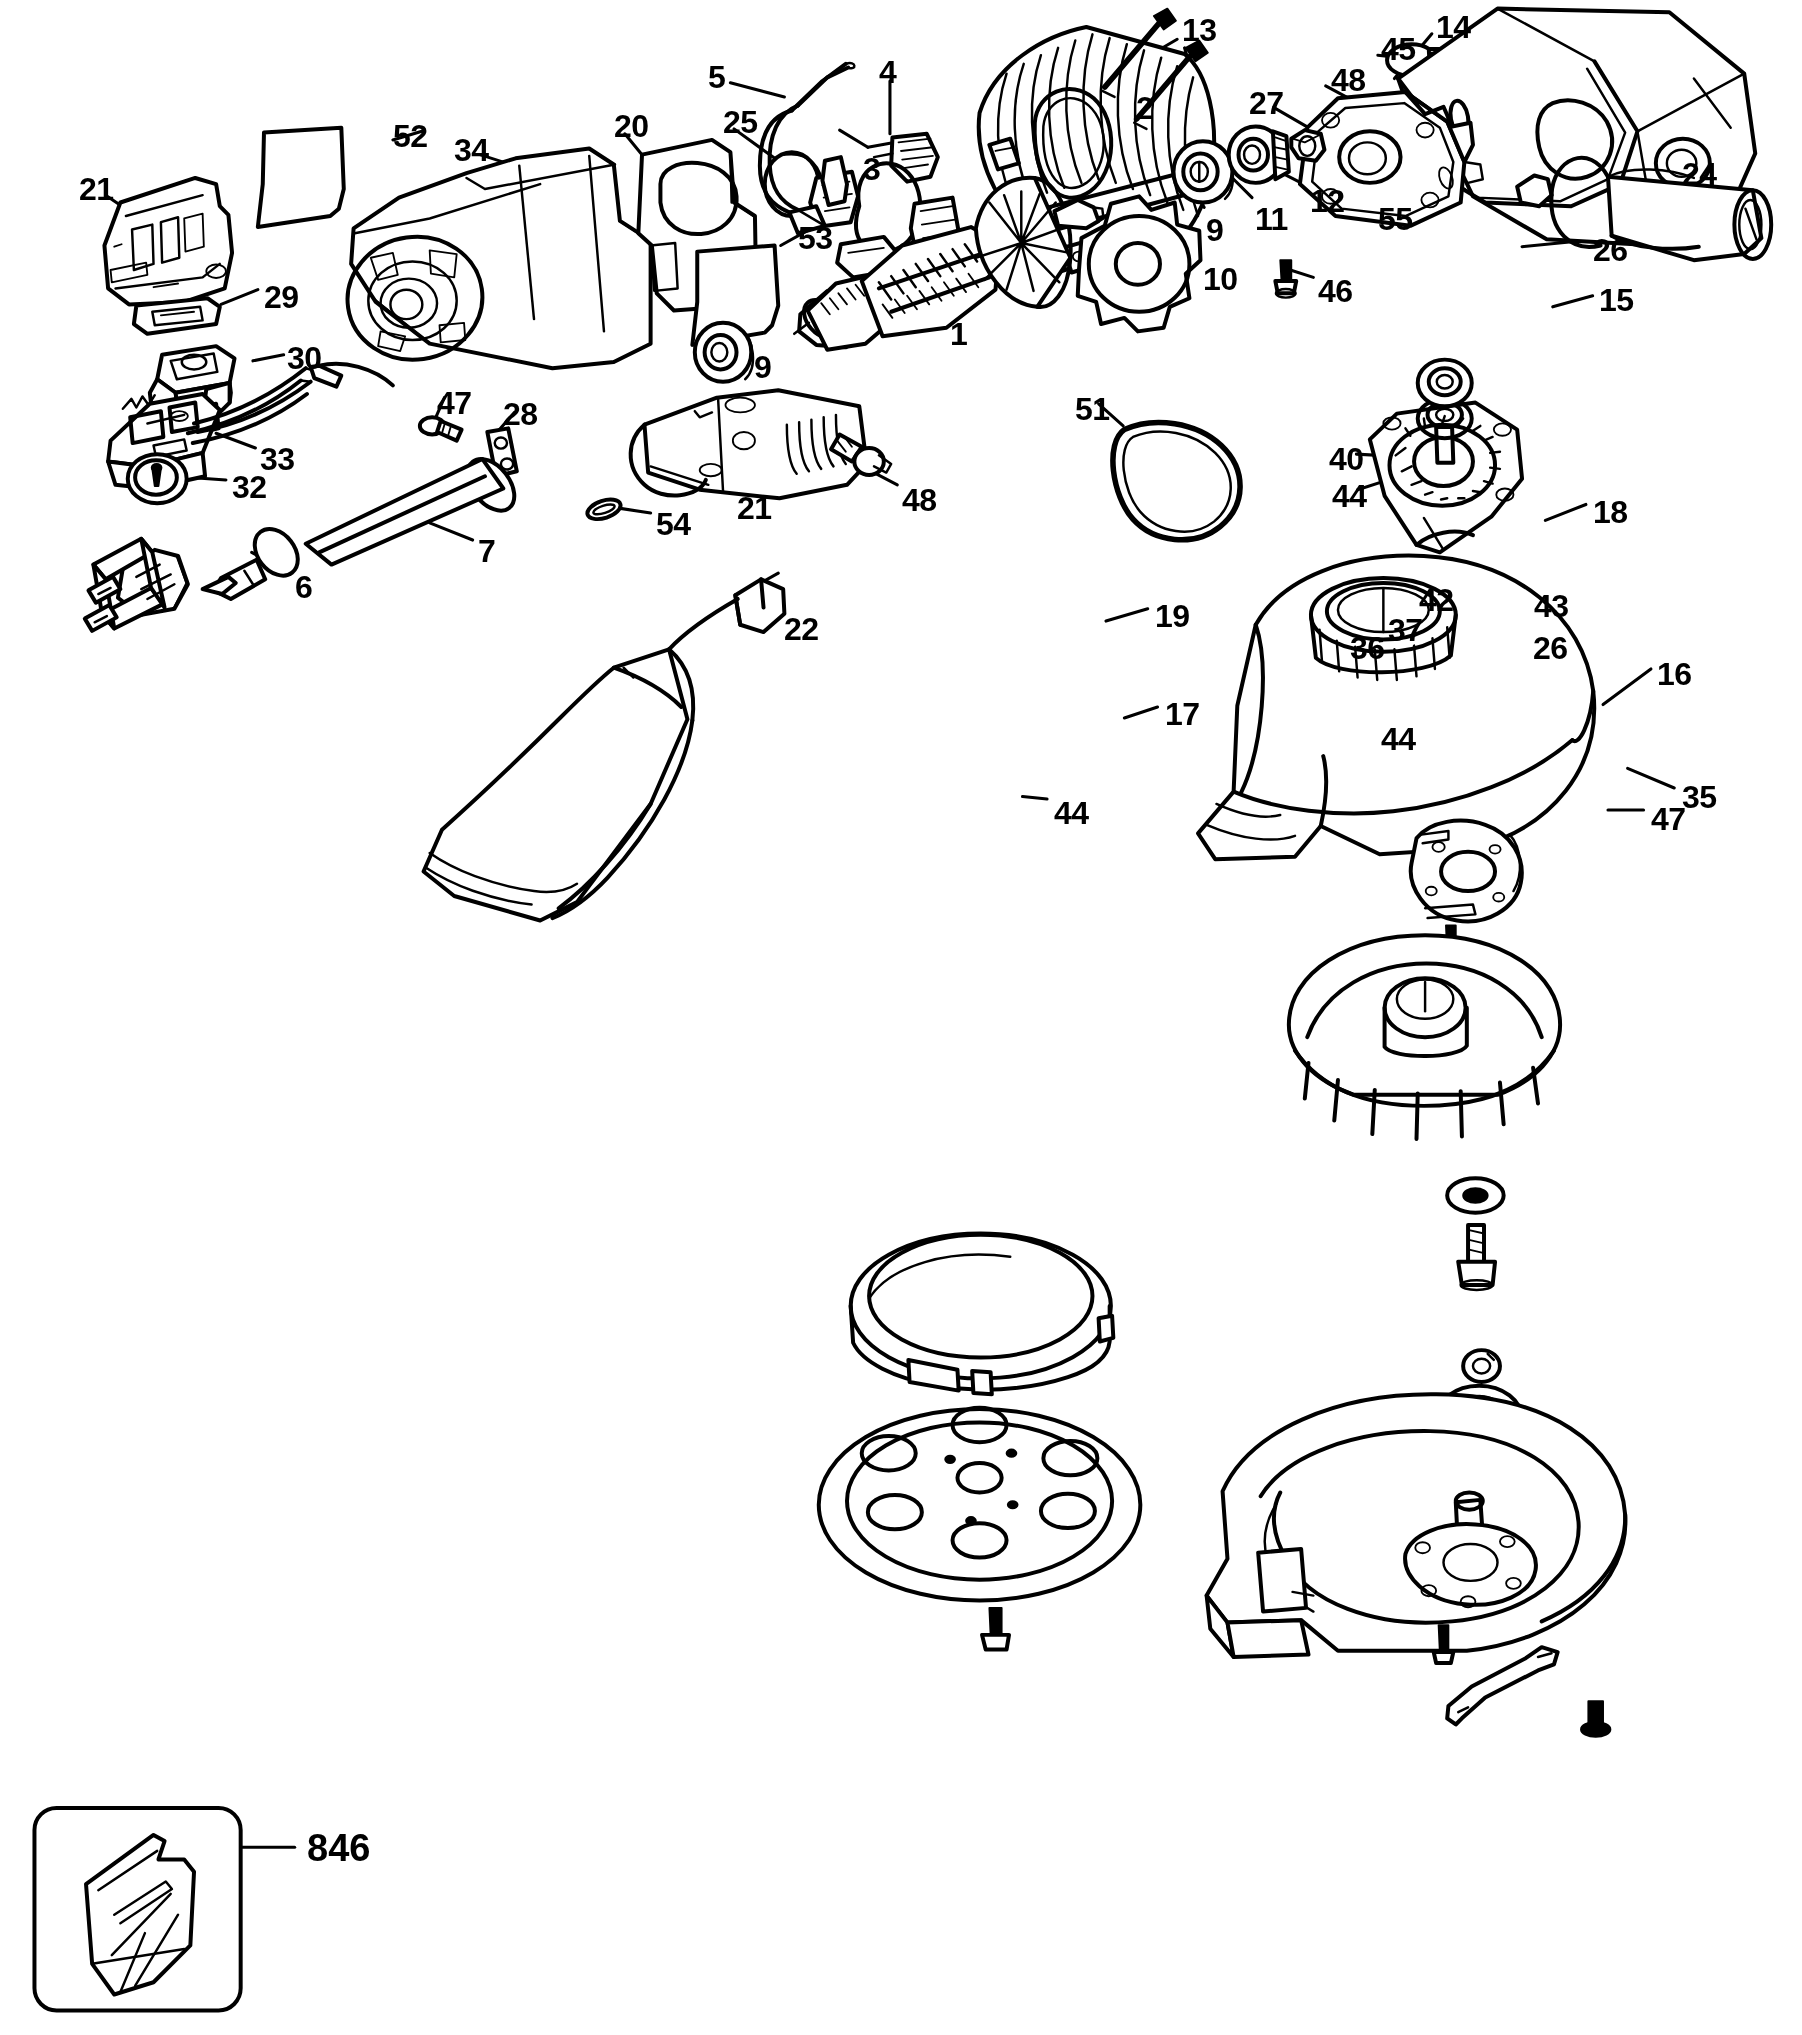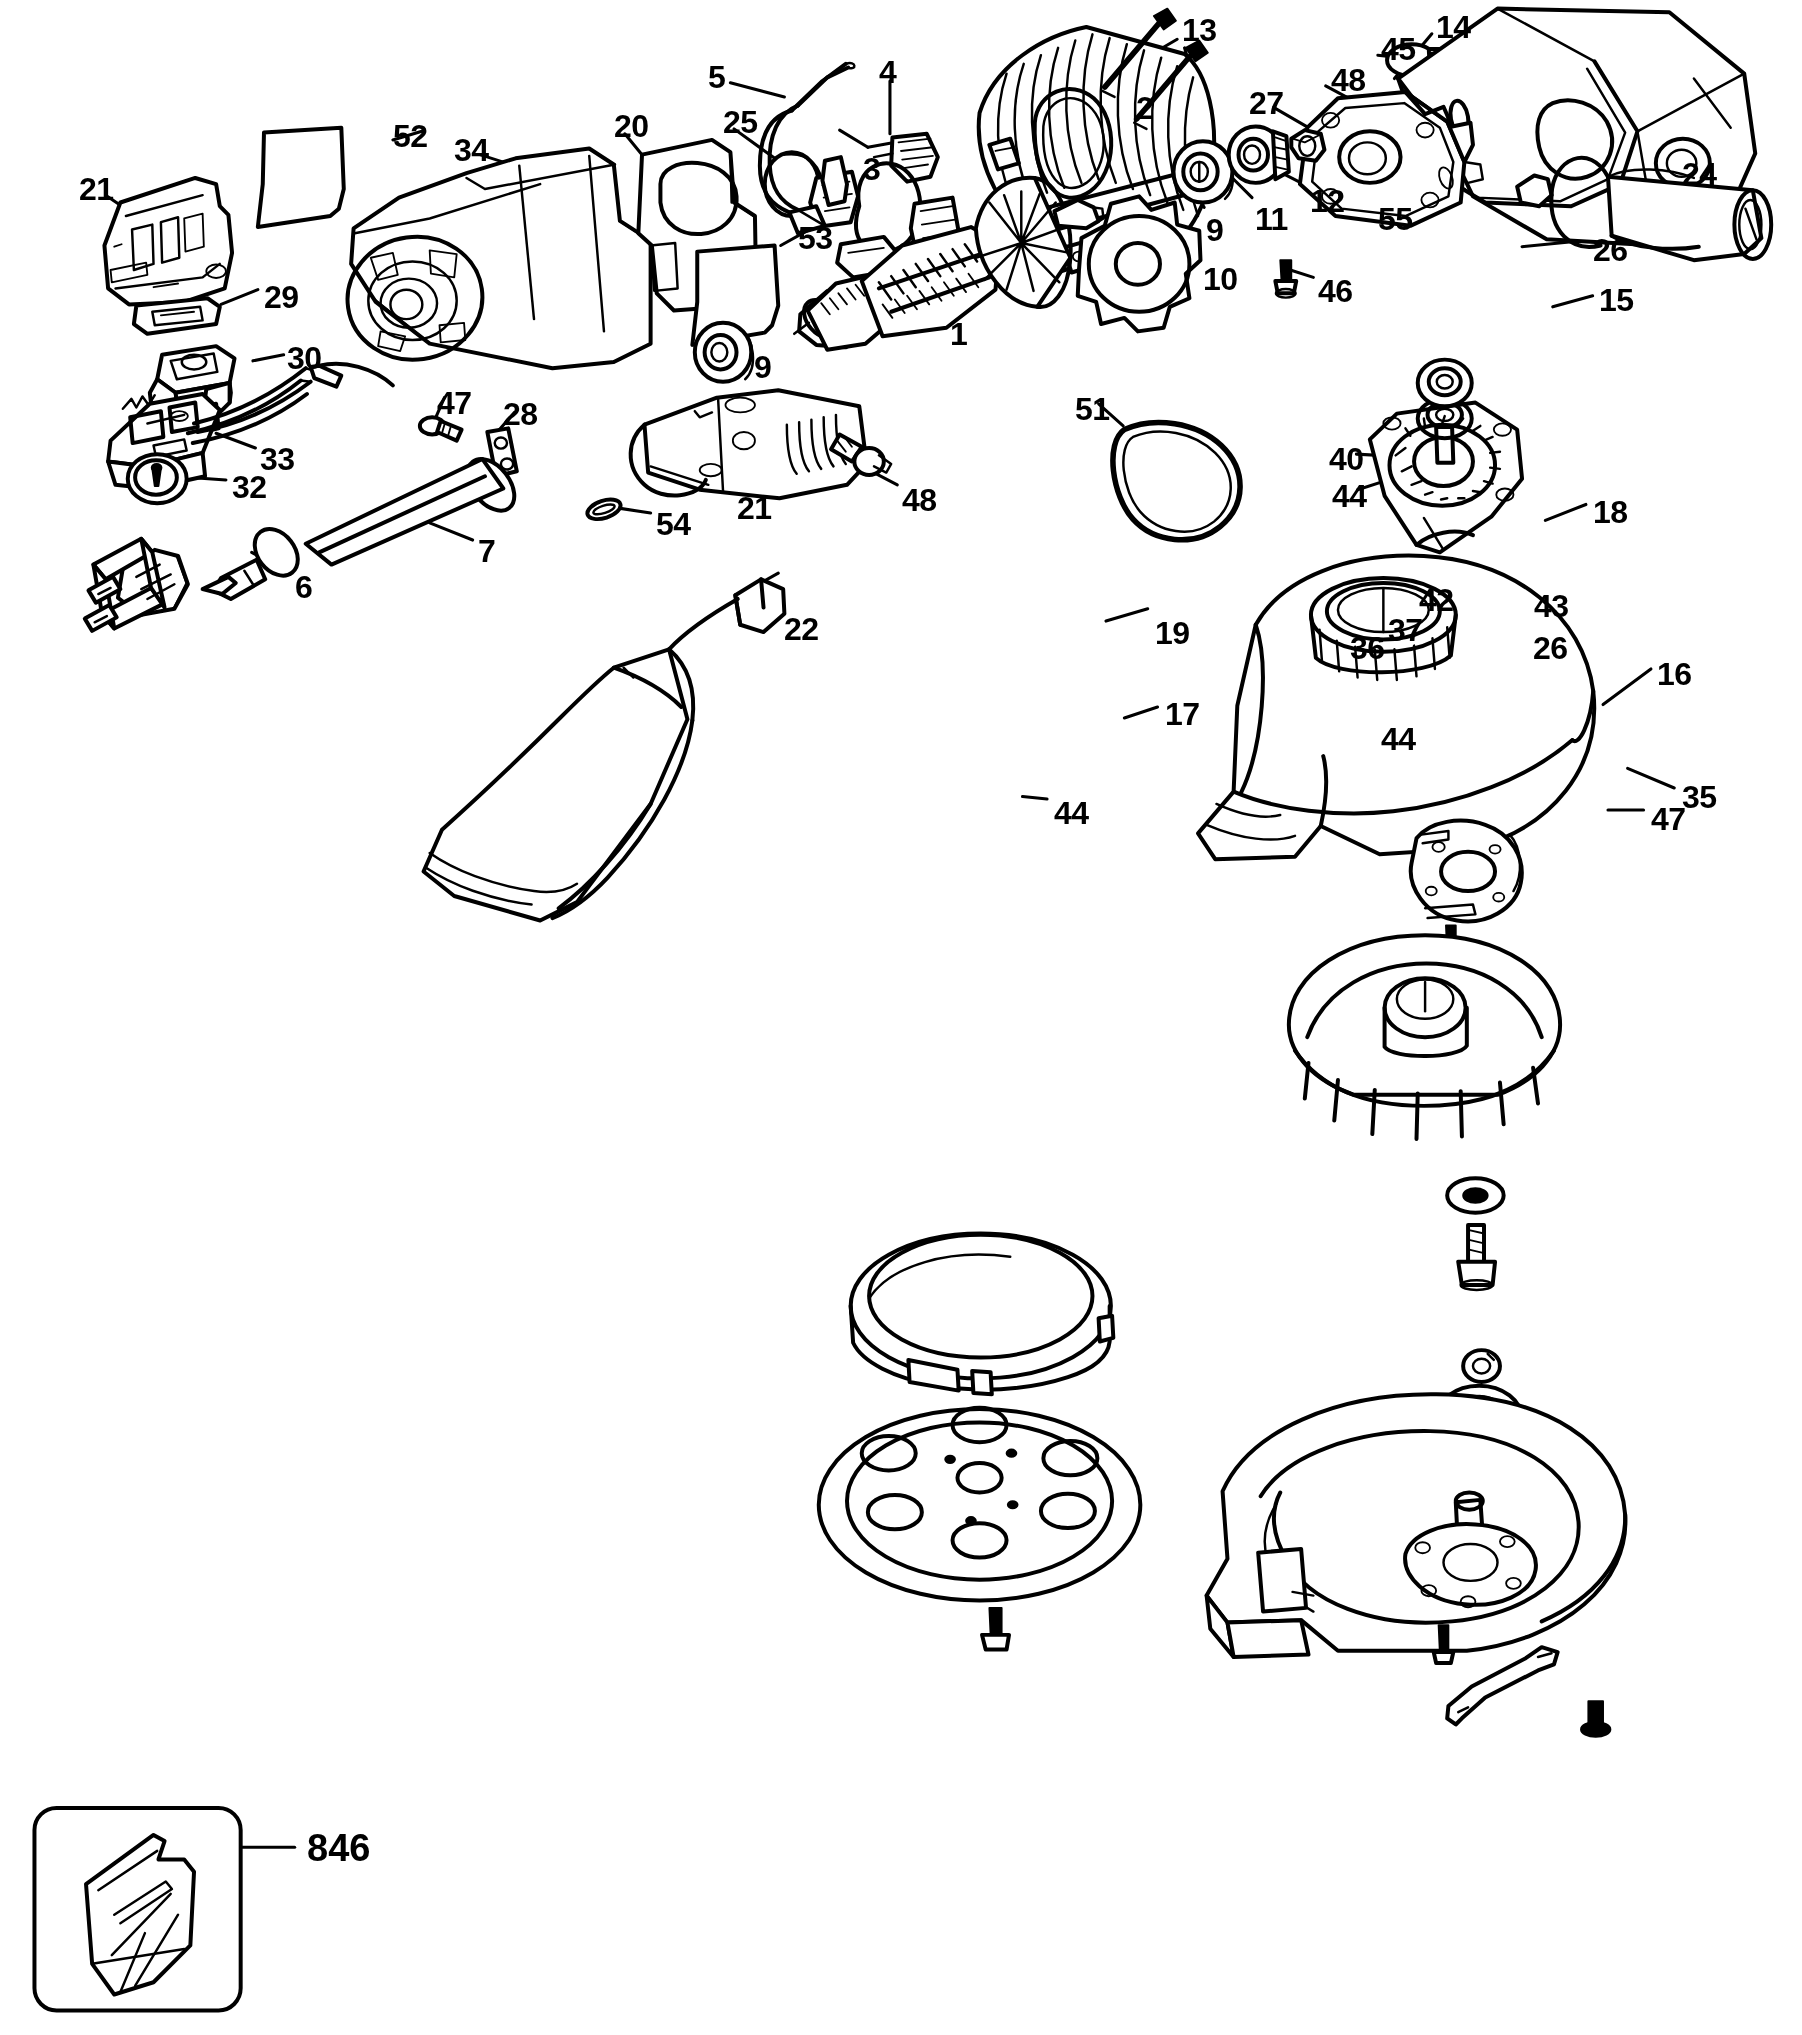--- a/index.html
+++ b/index.html
@@ -756,21 +756,21 @@
   <div class="callout" style="left:232px;  top:471px;">32</div>
   <div class="callout" style="left:737px; top:492px;">21</div>
   <div class="callout" style="left:1593px; top:496px;">18</div>
   <div class="callout" style="left:656px; top:508px;">54</div>
   <div class="callout" style="left:478px;  top:535px;">7</div>
   <div class="callout" style="left:295px;  top:571px;">6</div>
   <div class="callout" style="left:784px; top:565px;margin-top:48px;">22</div>
   <div class="callout" style="left:1419px; top:584px;">42</div>
   <div class="callout" style="left:1534px; top:590px;">43</div>
   <div class="callout" style="left:1388px; top:614px;">37</div>
-  <div class="callout" style="left:1155px; top:600px;margin-top:17px;">19</div>
+  <div class="callout" style="left:1155px; top:600px;">19</div>
   <div class="callout" style="left:1533px; top:632px;">26</div>
   <div class="callout" style="left:1350px; top:632px;">36</div>
   <div class="callout" style="left:1657px; top:658px;">16</div>
   <div class="callout" style="left:1165px; top:698px;text-align:right;">17</div>
   <div class="callout" style="left:1381px; top:723px;">44</div>
   <div class="callout" style="left:1054px; top:797px;">44</div>
   <div class="callout" style="left:1682px; top:781px;">35</div>
   <div class="callout" style="left:1651px; top:803px;">47</div>
 
   <div class="callout big" style="left:307px; top:1829px;">846</div>

